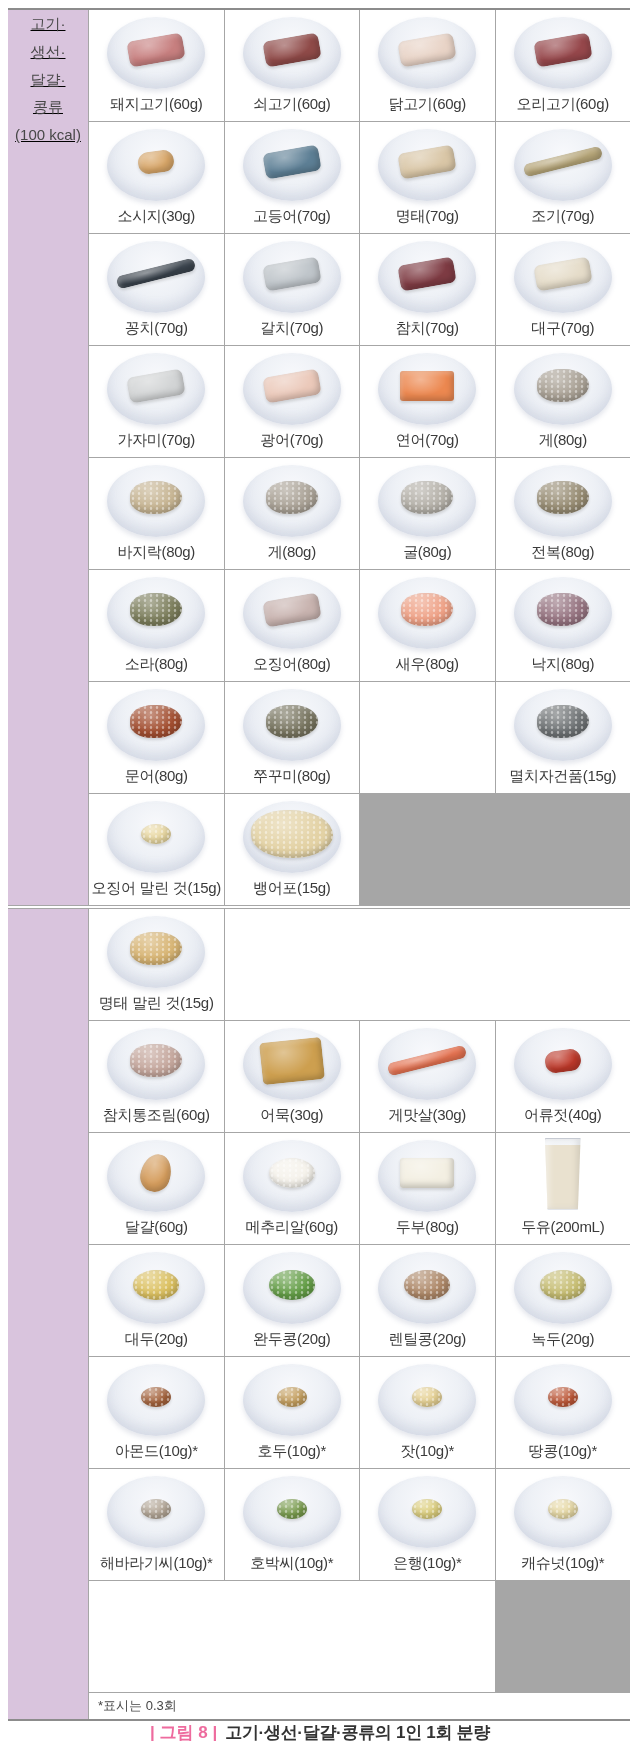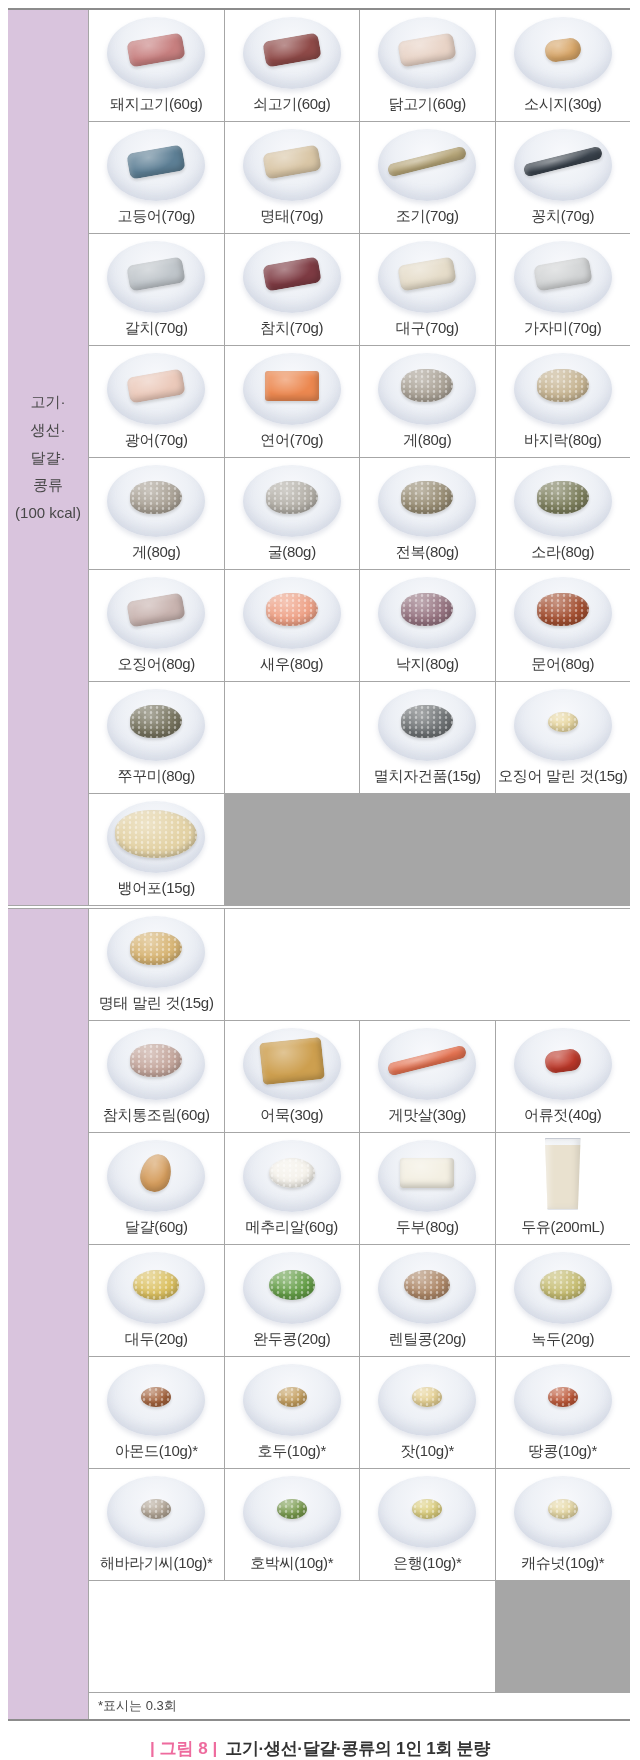--- a/index.html
+++ b/index.html
@@ -11,21 +11,21 @@
   
   .sect {
     width:622px; margin-left:8px;
     display:grid;
     grid-template-columns:80px repeat(4,1fr);
     gap:1px; background:#a6a6a6;
   }
   .sect-a { border-top:2px solid #8c8c8c; border-bottom:1px solid #a6a6a6; grid-template-rows:repeat(8,111px); }
   .sect-b { margin-top:2px; border-top:1px solid #a6a6a6; border-bottom:2px solid #8c8c8c; grid-template-rows:repeat(7,111px) 26px; }
 
-  .sidebar { background:#d9c4dd; grid-column:1; display:flex; align-items:center; justify-content:center; }
+  .sidebar { background:#d9c4dd; grid-column:1; display:flex; justify-content:center;text-decoration:underline; }
   .sidebar-a { grid-row:1 / span 8; }
   .sidebar-b { grid-row:1 / span 8; }
   .sidebar-text { white-space:pre-line; text-align:center; font-size:15px; line-height:1.85; color:#474747; }
 
   .cell { background:#ffffff; display:flex; flex-direction:column; align-items:center; justify-content:flex-end; padding-bottom:4px; overflow:hidden; }
   .photo-zone { flex:1; display:flex; align-items:center; justify-content:center; width:100%; }
   .label { height:22px; font-size:15px; color:#3b3b3b; letter-spacing:-0.3px; white-space:nowrap; }
 
   .footnote-cell { grid-column:2 / span 4; grid-row:8; justify-content:center; align-items:flex-start; padding:0 0 0 9px; }
   .footnote-cell span { font-size:13px; color:#454545; }
@@ -62,21 +62,21 @@
   .f-glass {
     width:38px; height:72px; margin-top:-4px;
     border:1px solid #c6cad2;
     border-radius:2px 2px 5px 5px;
     clip-path:polygon(3% 0, 97% 0, 90% 100%, 10% 100%);
     background:linear-gradient(to bottom, rgba(238,241,245,.65) 0%, rgba(238,241,245,.65) 9%, var(--milk,#e9e1cf) 9%, var(--milk,#e9e1cf) 100%);
     box-shadow:inset -4px 0 6px rgba(0,0,0,.10), inset 4px 0 6px rgba(255,255,255,.45), 0 2px 3px rgba(0,0,0,.14);
   }
 
   
-  .caption { margin-top:16px; display:flex; justify-content:center; align-items:baseline; gap:8px; }
+  .caption { display:flex; justify-content:center; align-items:baseline; gap:8px; }
   .caption .fig { color:#ee6b9e; font-weight:bold; font-size:17px; }
   .caption .cap-title { color:#333333; font-weight:bold; font-size:17px; letter-spacing:-0.3px; }
 </style>
 </head>
 <body>
 
 <div class="tablewrap">
 
   <div class="sect sect-a" id="sect-a">
     <div class="sidebar sidebar-a" style="background: rgb(217, 196, 221);">
@@ -107,20 +107,28 @@
         <div class="photo-zone">
           <div class="plate">
             <div class="food f-slab" style="background-color: rgb(232, 211, 198);"></div>
           </div>
         </div>
         <div class="label">닭고기(60g)</div>
       </div>
       <div class="cell">
         <div class="photo-zone">
           <div class="plate">
+            <div class="food f-slab" style="background-color: rgb(150, 71, 75);"></div>
+          </div>
+        </div>
+        <div class="label">오리고기(60g)</div>
+      </div>
+      <div class="cell">
+        <div class="photo-zone">
+          <div class="plate">
             <div class="food f-blob" style="background-color: rgb(216, 166, 104);"></div>
           </div>
         </div>
         <div class="label">소시지(30g)</div>
       </div>
       <div class="cell">
         <div class="photo-zone">
           <div class="plate">
             <div class="food f-slab" style="background-color: rgb(93, 127, 149);"></div>
           </div>

